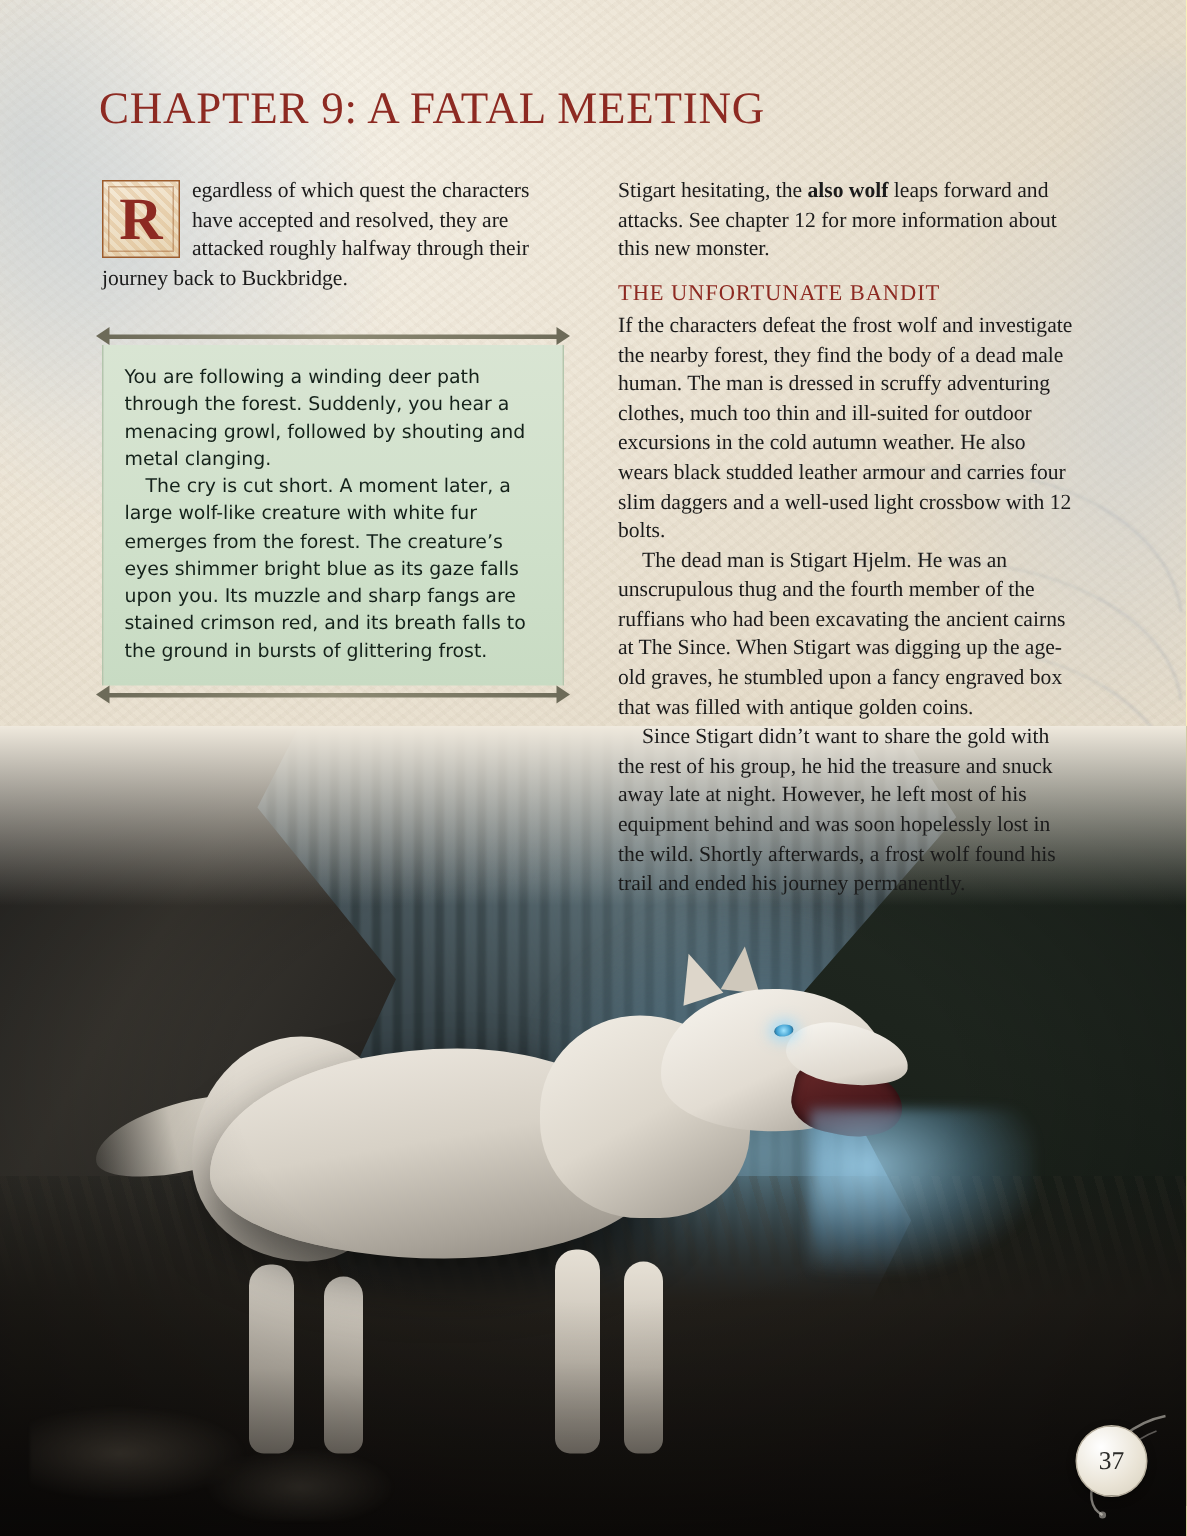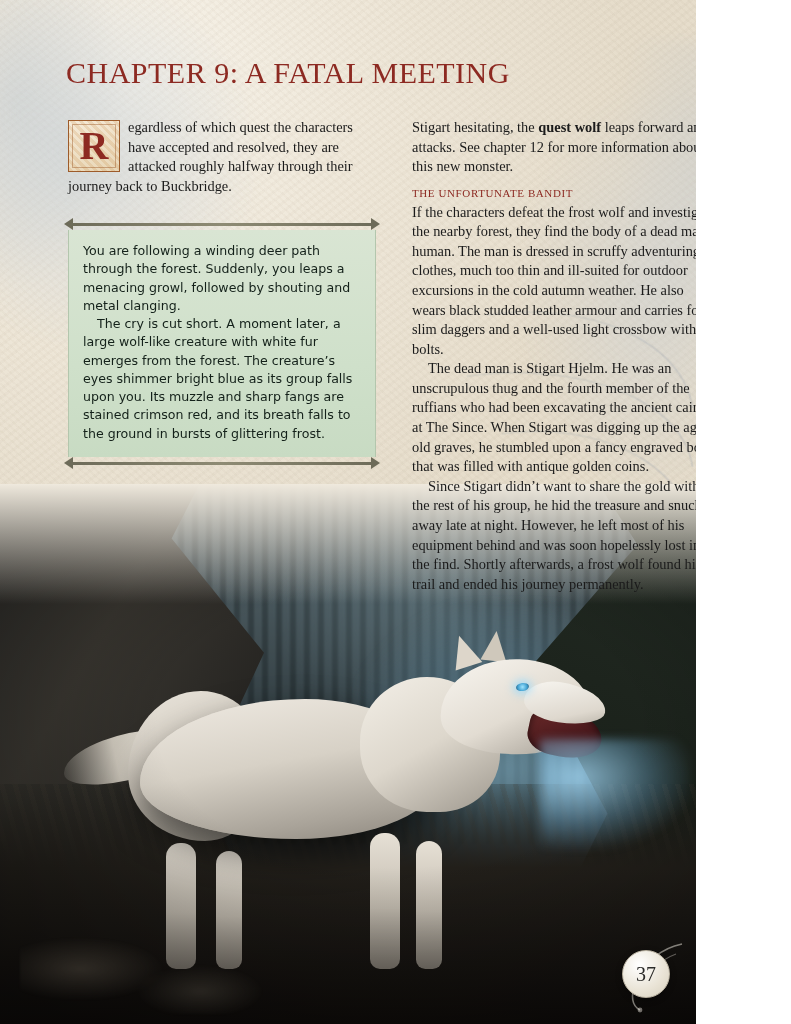--- a/index.html
+++ b/index.html
@@ -9,21 +9,21 @@
   body {
     width: 791px;
     height: 1024px;
     overflow: hidden;
     font-family: "Liberation Serif", serif;
     background: #ffffff;
   }
 
   #page {
     position: relative;
-    width: 696px;
+    width: 791px;
     height: 1024px;
     overflow: hidden;
     background: #fde047;
   }
 
   
   .paper-base {
     position: absolute;
     inset: 0;
     background:
@@ -133,21 +133,21 @@
     inset: 3px;
     border: 1px solid rgba(157,91,42,0.45);
     pointer-events: none;
   }
 
   .sub-head {
     color: #8d2a22;
     font-variant: small-caps;
     text-transform: uppercase;
     letter-spacing: 0.6px;
-    font-size: 11px;
+    font-size: 15px;
     margin: 9px 0 2px 0;
   }
 
   
   .readbox {
     position: absolute;
     left: 68px;
     top: 218px;
     width: 308px;
   }
@@ -384,21 +384,21 @@
     position: absolute;
     right: 26px;
     bottom: 26px;
     width: 46px;
     height: 46px;
     border-radius: 50%;
     background: radial-gradient(circle at 35% 30%, #ffffff 0%, #e9e3d5 60%, #d6cfbd 100%);
     border: 1px solid #b9b1a0;
     color: #2a2a28;
     font-family: "Liberation Serif", serif;
-    font-size: 20px;
+    font-size: 17px;
     display: flex;
     align-items: center;
     justify-content: center;
     box-shadow: 0 2px 6px rgba(0,0,0,0.35);
   }
   .corner-flourish {
     position: absolute;
     right: 8px;
     bottom: 8px;
     width: 78px;
@@ -461,38 +461,38 @@
     </div>
   </div>
 
   <div class="readbox">
     <div class="readbox-bar">
       <span class="cap-left"></span>
       <span class="bar-line"></span>
       <span class="cap-right"></span>
     </div>
     <div class="readbox-body">
-      <p class="first">You are following a winding deer path through the forest. Suddenly, you leaps a menacing growl, followed by shouting and metal clanging.</p>
-      <p>The cry is cut short. A moment later, a large wolf-like creature with white fur emerges from the forest. The creature’s eyes shimmer bright blue as its group falls upon you. Its muzzle and sharp fangs are stained crimson red, and its breath falls to the ground in bursts of glittering frost.</p>
+      <p class="first">You are following a winding deer path through the forest. Suddenly, you hear a menacing growl, followed by shouting and metal clanging.</p>
+      <p>The cry is cut short. A moment later, a large wolf-like creature with white fur emerges from the forest. The creature’s eyes shimmer bright blue as its gaze falls upon you. Its muzzle and sharp fangs are stained crimson red, and its breath falls to the ground in bursts of glittering frost.</p>
     </div>
     <div class="readbox-bar bottom">
       <span class="cap-left"></span>
       <span class="bar-line"></span>
       <span class="cap-right"></span>
     </div>
   </div>
 
   <div class="col col-right">
     <p class="first">
-      <span>Stigart hesitating, the </span><b>quest wolf</b><span> leaps forward and attacks. See chapter 12 for more information about this new monster.</span>
+      <span>Stigart hesitating, the </span><b>also wolf</b><span> leaps forward and attacks. See chapter 12 for more information about this new monster.</span>
     </p>
     <div class="sub-head">The Unfortunate Bandit</div>
     <p class="first">If the characters defeat the frost wolf and investigate the nearby forest, they find the body of a dead male human. The man is dressed in scruffy adventuring clothes, much too thin and ill-suited for outdoor excursions in the cold autumn weather. He also wears black studded leather armour and carries four slim daggers and a well-used light crossbow with 12 bolts.</p>
     <p>The dead man is Stigart Hjelm. He was an unscrupulous thug and the fourth member of the ruffians who had been excavating the ancient cairns at The Since. When Stigart was digging up the age-old graves, he stumbled upon a fancy engraved box that was filled with antique golden coins.</p>
-    <p>Since Stigart didn’t want to share the gold with the rest of his group, he hid the treasure and snuck away late at night. However, he left most of his equipment behind and was soon hopelessly lost in the find. Shortly afterwards, a frost wolf found his trail and ended his journey permanently.</p>
+    <p>Since Stigart didn’t want to share the gold with the rest of his group, he hid the treasure and snuck away late at night. However, he left most of his equipment behind and was soon hopelessly lost in the wild. Shortly afterwards, a frost wolf found his trail and ended his journey permanently.</p>
   </div>
 
   <svg class="corner-flourish" viewBox="0 0 78 78">
     <path d="M72 6 C 52 10, 34 24, 26 44 C 20 58, 22 68, 30 72" fill="none" stroke="rgba(240,236,226,0.5)" stroke-width="1.6"></path>
     <path d="M66 16 C 50 22, 38 34, 34 48" fill="none" stroke="rgba(240,236,226,0.35)" stroke-width="1.2"></path>
     <circle cx="30" cy="72" r="2.4" fill="rgba(240,236,226,0.45)"></circle>
   </svg>
 
   <div class="page-number">37</div>
 

